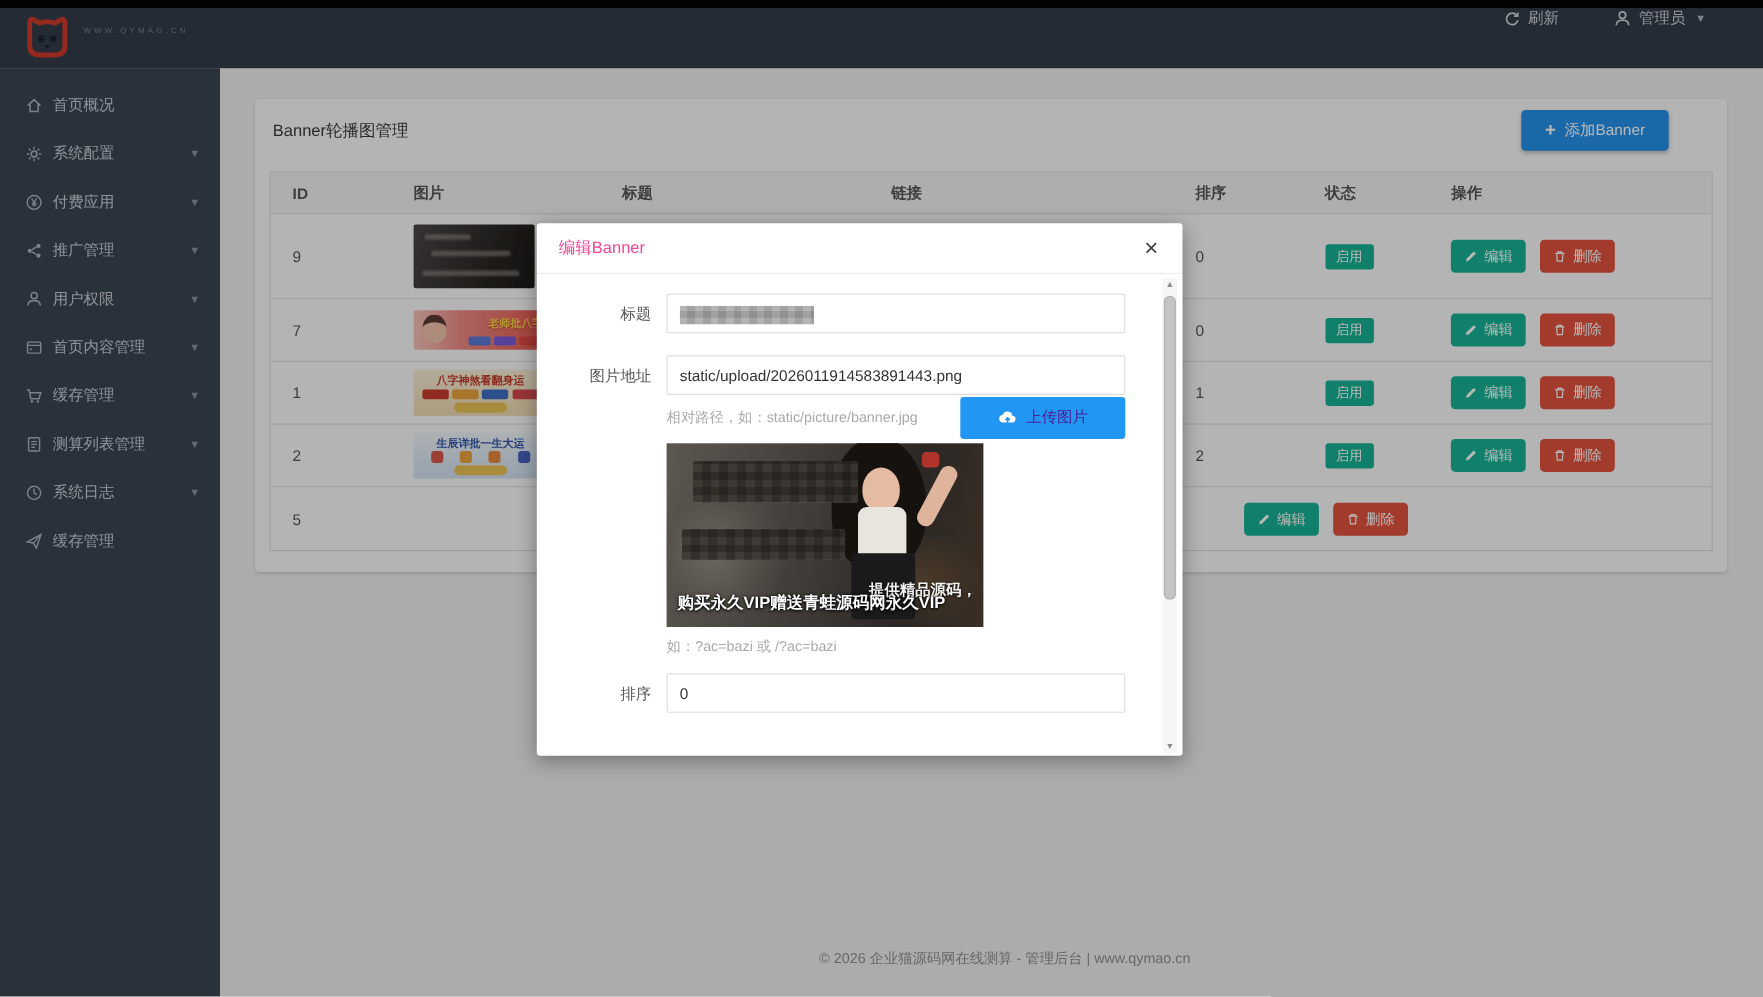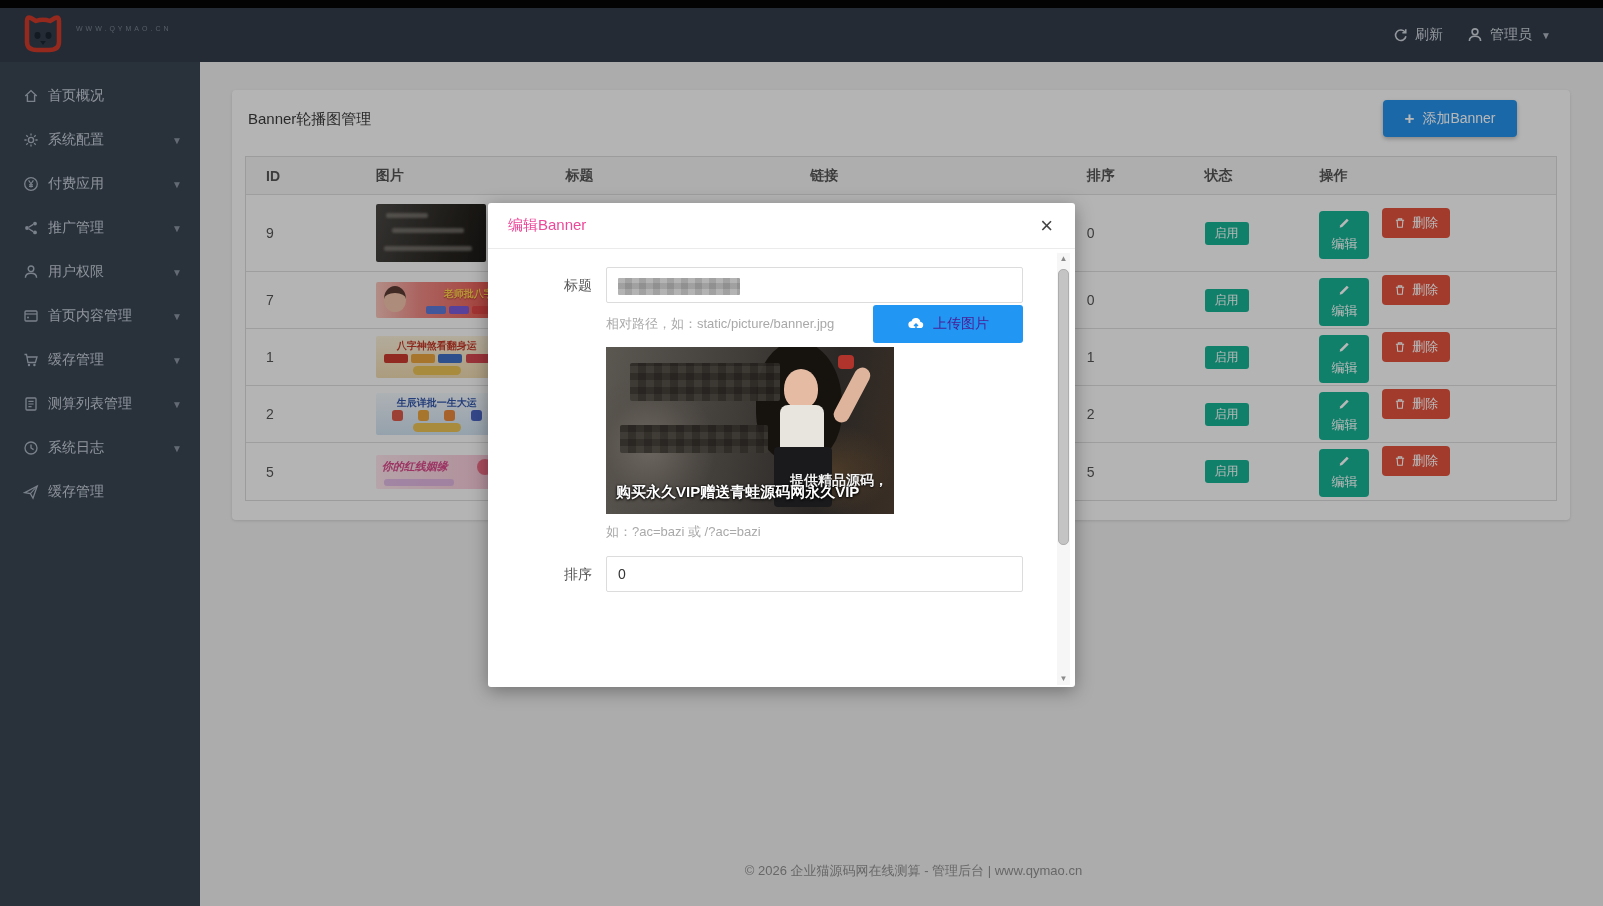--- a/index.html
+++ b/index.html
@@ -6,21 +6,21 @@
   html,body { width:1603px; height:906px; overflow:hidden; }
   body { font-family:"Liberation Sans","DejaVu Sans",sans-serif; position:relative; background:#efefef; }
 
   
   .top-strip { position:absolute; left:0; top:0; width:1603px; height:8px; background:#050505; z-index:10; }
   .navbar { position:absolute; left:0; top:8px; width:1603px; height:54px; background:#323c4a; z-index:10; }
   .logo-wrap { position:absolute; left:20px; top:5px; display:flex; align-items:flex-start; }
   .brand-block { margin:8px 0 0 10px; }
   .brand-redacted { width:118px; height:20px; background:#33222a; border-radius:2px; filter:blur(1px); opacity:.85; }
   .brand-sub { margin-top:4px; font-size:7px; letter-spacing:3px; color:#79828f; text-transform:uppercase; white-space:nowrap; }
-  .nav-right { position:absolute; right:52px; top:0; height:54px; display:flex; align-items:center; gap:24px; color:#cdd3da; font-size:14px; }
+  .nav-right { position:absolute; right:52px; top:0; height:54px; display:flex; align-items:flex-start; gap:50px; color:#cdd3da; font-size:14px; }
   .nav-item { display:flex; align-items:center; gap:7px; cursor:pointer; }
   .nav-item svg { display:block; }
   .nav-caret { font-size:10px; color:#aeb5bf; margin-left:2px; }
 
   
   .sidebar { position:absolute; left:0; top:62px; width:200px; height:844px; background:#3a4553; z-index:9; padding-top:12px; }
   .side-item { height:44px; display:flex; align-items:center; padding:0 18px 0 22px; color:#c6cdd7; font-size:14px; cursor:pointer; }
   .side-item .sicon { width:17px; height:17px; margin-right:9px; display:flex; align-items:center; justify-content:center; color:#aab3c0; }
   .side-item .slabel { flex:1; white-space:nowrap; }
   .side-item .chev { font-size:10px; color:#8b94a1; }
@@ -36,21 +36,21 @@
   .trow { display:flex; align-items:center; border-bottom:1px solid #dcdcdc; }
   .trow:last-child { border-bottom:none; }
   .thead { background:#f1f1f1; height:38px; font-size:13px; font-weight:bold; color:#444; }
   .c0{width:130px; padding-left:20px;} .c1{width:190px;} .c2{width:245px;} .c3{width:277px;}
   .c4{width:118px;} .c5{width:115px;} .c6{width:237px;}
   .trow .cell { font-size:14px; color:#555; }
   .r-tall { height:77px; } .r-norm { height:57px; }
 
   .badge { display:inline-block; background:#18b294; color:#fff; font-size:12px; padding:3px 10px; border-radius:3px; }
   .act-btn { display:inline-flex; align-items:center; gap:6px; color:#fff; font-size:13px; border:none; border-radius:4px; padding:6px 12px; cursor:pointer; }
-  .act-edit { background:#18b294; margin-right:9px;flex-direction:column; }
+  .act-edit { background:#18b294; margin-right:9px; }
   .act-del { background:#e1523d; }
   .act-btn svg { display:block; }
 
   
   .thumb { position:relative; overflow:hidden; border-radius:2px; display:block; }
   .thumb9 { width:110px; height:58px; background:linear-gradient(110deg,#4a4744,#26231f 70%,#1b1a18); }
   .blurline { position:absolute; height:5px; border-radius:2px; background:#9b9790; opacity:.55; filter:blur(1px); }
   .bl1 { left:10px; top:9px; width:42px; }
   .bl2 { left:16px; top:24px; width:72px; }
   .bl3 { left:8px; top:42px; width:88px; }
@@ -432,27 +432,20 @@
                   <path d="M2.2 3.8 H11.8 M5 3.8 V2.2 H9 V3.8 M3.6 3.8 L4.3 12 H9.7 L10.4 3.8" fill="none" stroke="#fff" stroke-width="1.3"></path>
                 </svg>
               </span>
               <span>删除</span>
             </button>
         </span>
       </div>
 
       <div class="trow r-norm">
         <span class="cell c0">5</span>
-        <span class="cell c1">
-            <span class="thumb thumb5">
-              <span class="cap5">你的红线姻缘</span>
-              <i class="flower5"></i>
-              <i class="scrib5"></i>
-            </span>
-          </span>
         <span class="cell c2"></span>
         <span class="cell c3"></span>
         <span class="cell c4">5</span>
         <span class="cell c5"><span class="badge">启用</span></span>
         <span class="cell c6">
           <button class="act-btn act-edit">
               <span>
                 <svg width="12" height="12" viewBox="0 0 14 14">
                   <path d="M2 12.4 l.7-2.9 7.6-7.6 2.2 2.2 -7.6 7.6 Z" fill="#fff"></path>
                 </svg>
@@ -486,20 +479,26 @@
 
     <div class="form-row">
       <span class="f-label">标题</span>
       <span class="f-control">
         <div class="tinput">
             <div class="redacted red-title"></div>
           </div>
       </span>
     </div>
 
+    <div class="form-row" style="margin-top:20px;">
+      <span class="f-label">图片地址</span>
+      <span class="f-control">
+        <input class="tinput" value="static/upload/2026011914583891443.png" style="">
+      </span>
+    </div>
 
     <div class="form-row hint-row">
       <span class="f-label"></span>
       <span class="f-control hint-flex">
         <span class="hint">相对路径，如：static/picture/banner.jpg</span>
         <button class="upload-btn">
           <span>
             <svg width="18" height="15" viewBox="0 0 18 15">
               <path d="M5 13 a3.4 3.4 0 0 1 -.5-6.8 A4.6 4.6 0 0 1 13.4 7 A3 3 0 0 1 13 13 Z" fill="#fff"></path>
               <path d="M9 13.5 V9.2 M7 11 L9 9 L11 11" fill="none" stroke="#2196f3" stroke-width="1.5"></path>

